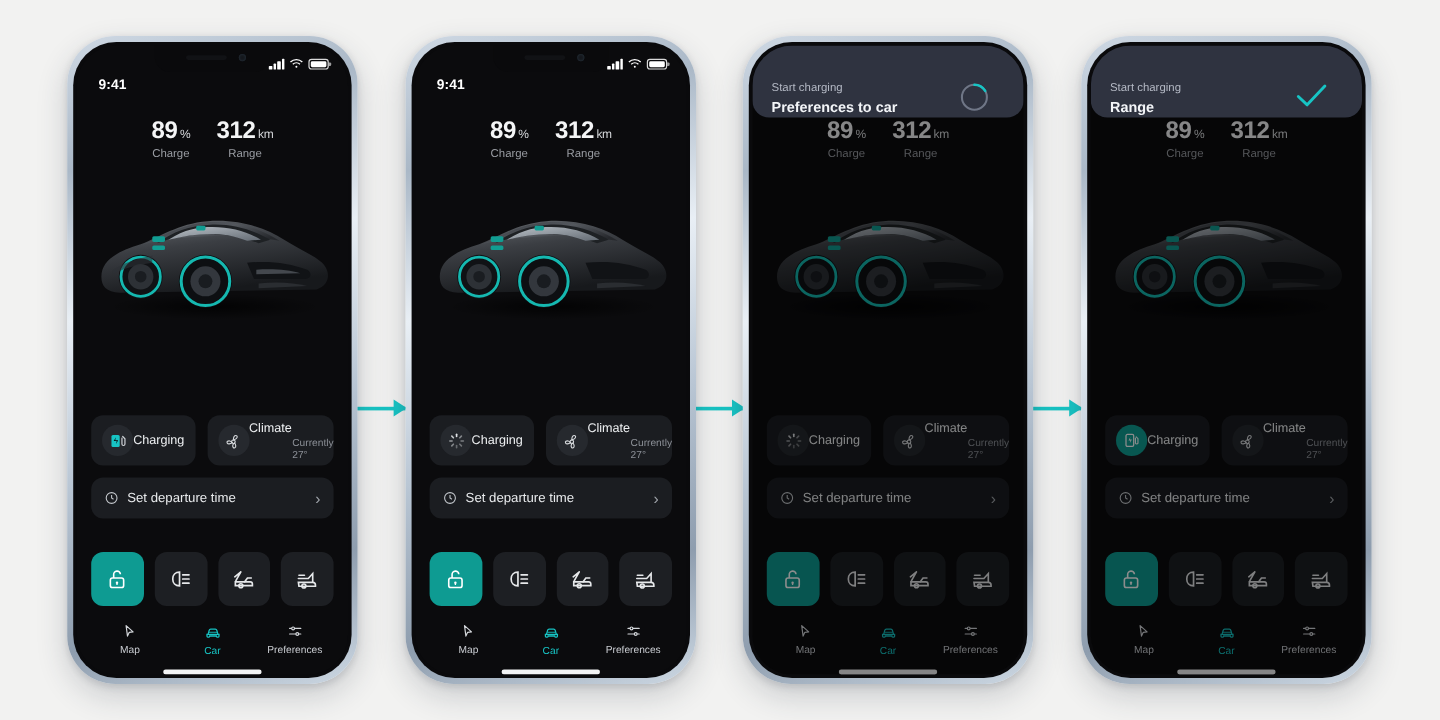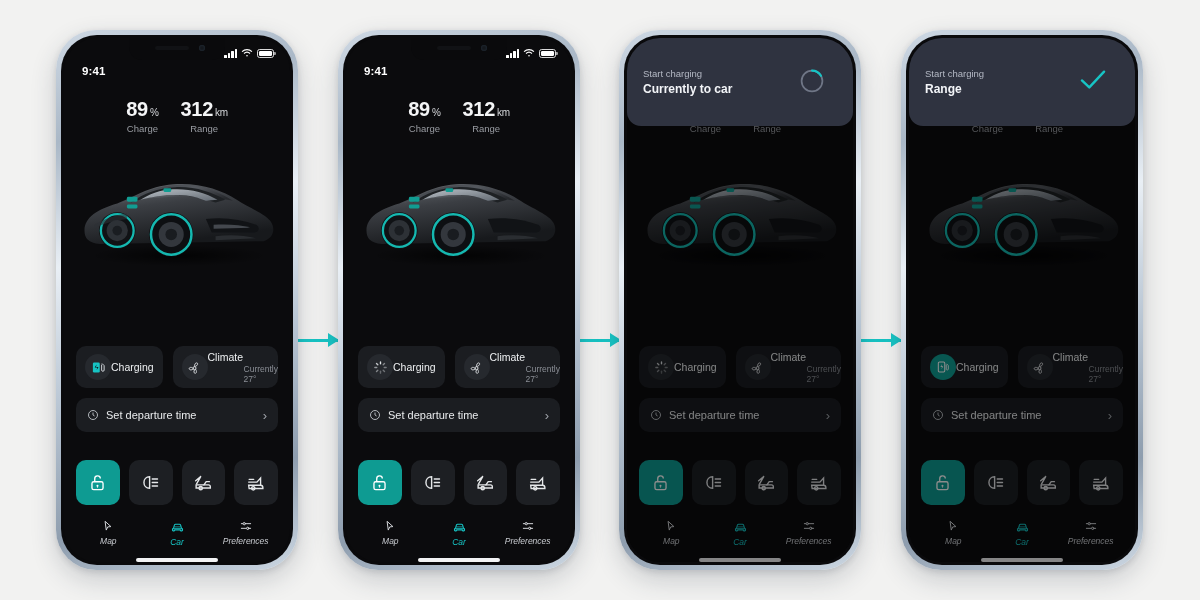--- a/index.html
+++ b/index.html
@@ -142,36 +142,36 @@
 
   
   .quick { display: flex; gap: 9px; padding: 0 12px; margin-top: 28px; }
   .qa {
     flex: 1; height: 45px; border-radius: 10px; background: #1d1f23;
     display: flex; align-items: center; justify-content: center;
   }
   .qa.active { background: #0e9b92; }
 
   
-  .tabbar { display: flex; margin-top: 14px; padding: 0 10px; font-style: italic; }
+  .tabbar { display: flex; margin-top: 14px; padding: 0 10px; }
   .tab { flex: 1; display: flex; flex-direction: column; align-items: center; gap: 3px; }
   .tab .tlabel { font-size: 8.5px; color: #c9ccd1; }
   .tab.active .tlabel { color: #17c4c4; }
   .homebar {
     width: 82px; height: 3.6px; border-radius: 3px; background: #f2f3f4;
     margin: 11px auto 0;
   }
 
   
   .dim {
     position: absolute; inset: 0; background: rgba(0,0,0,.45); z-index: 30;
     pointer-events: none;
   }
   .banner {
-    position: absolute; top: 0; left: 0; right: 0; height: 88px;
+    position: absolute; top: 0; left: 0; right: 0; height: 60px;
     background: #2f3340; z-index: 42;
     border-bottom-left-radius: 14px; border-bottom-right-radius: 14px;
     padding: 26px 28px 0 16px;
     display: flex; align-items: flex-start; justify-content: space-between;
   }
   .banner .btext { padding-top: 4px; }
   .banner .b1 { color: #b4b9c4; font-size: 9.5px; }
   .banner .b2 { color: #f3f5f8; font-size: 12px; font-weight: bold; margin-top: 3px; }
   .banner .bstat { padding-top: 4px; }
 
@@ -723,21 +723,21 @@
         </div>
 
         <div class="homebar"></div>
       </div>
 
       <div class="dim"></div>
 
       <div class="banner">
         <div class="btext">
           <div class="b1">Start charging</div>
-          <div class="b2">Currently to car</div>
+          <div class="b2">Preferences to car</div>
         </div>
         <div class="bstat">
           <svg width="26" height="26" viewBox="0 0 30 30">
             <circle cx="15" cy="15" r="12" fill="none" stroke="#6f7686" stroke-width="2"></circle>
             <path d="M15 3 a12 12 0 0 1 10.4 6" fill="none" stroke="#17c4c4" stroke-width="2.4" stroke-linecap="round"></path>
           </svg>
         </div>
       </div>
 
       <div class="notch">

